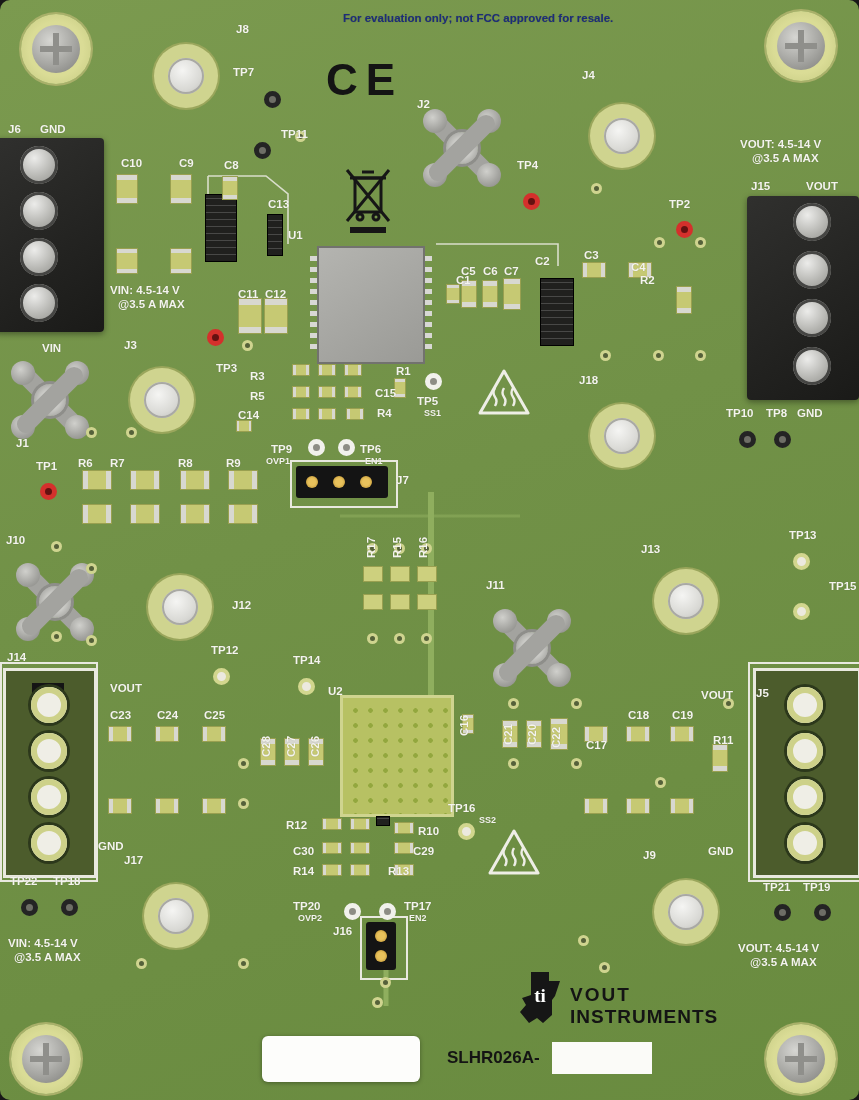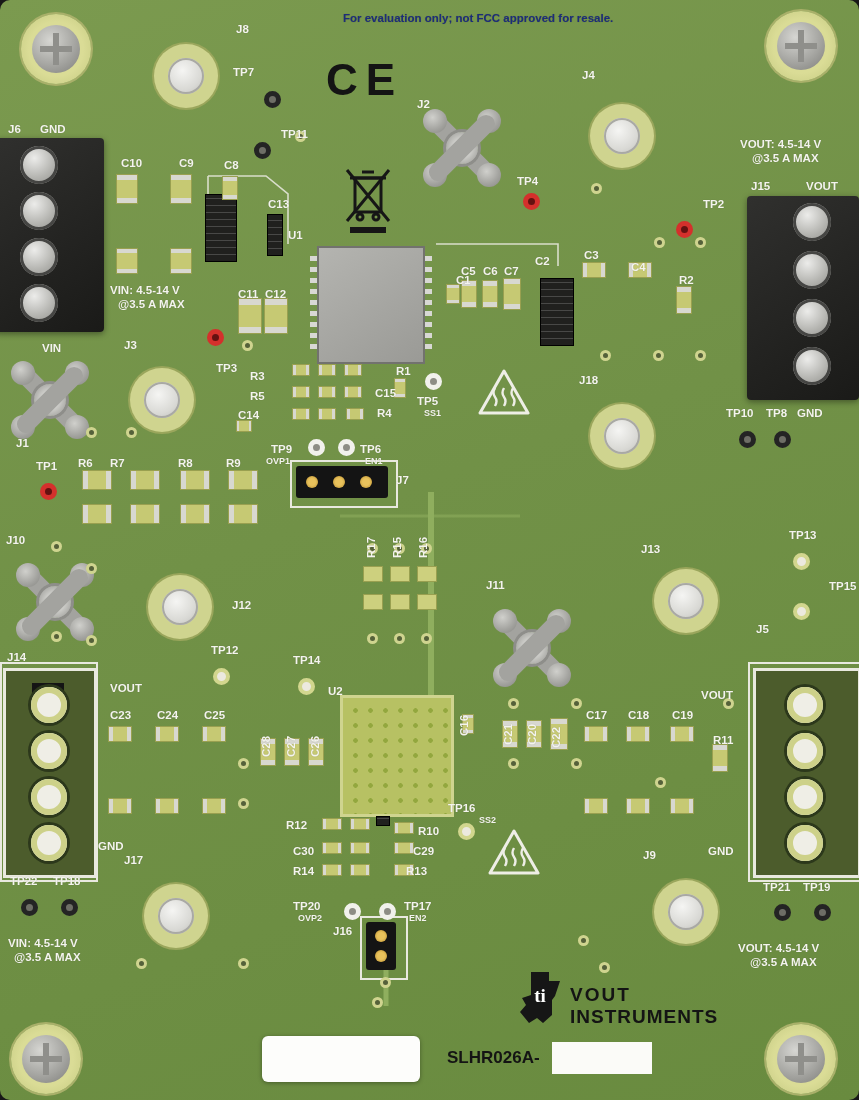--- a/index.html
+++ b/index.html
@@ -348,37 +348,37 @@
   <div class="lbl navy" style="left:343px;top:13px">For evaluation only; not FCC approved for resale.</div>
   <div class="lbl" style="left:236px;top:24px">J8</div>
   <div class="lbl" style="left:233px;top:67px">TP7</div>
   <div class="lbl" style="left:281px;top:129px">TP11</div>
   <div class="lbl" style="left:417px;top:99px">J2</div>
   <div class="lbl" style="left:582px;top:70px">J4</div>
   <div class="lbl" style="left:740px;top:139px">VOUT: 4.5-14 V</div>
   <div class="lbl" style="left:752px;top:153px">@3.5 A MAX</div>
   <div class="lbl" style="left:751px;top:181px">J15</div>
   <div class="lbl" style="left:806px;top:181px">VOUT</div>
-  <div class="lbl" style="left:517px;top:176px">TP4</div>
-  <div class="lbl" style="left:703px;top:199px">TP2</div>
+  <div class="lbl" style="left:517px;top:160px">TP4</div>
+  <div class="lbl" style="left:669px;top:199px">TP2</div>
   <div class="lbl" style="left:8px;top:124px">J6</div>
   <div class="lbl" style="left:40px;top:124px">GND</div>
   <div class="lbl" style="left:121px;top:158px">C10</div>
   <div class="lbl" style="left:179px;top:158px">C9</div>
   <div class="lbl" style="left:224px;top:160px">C8</div>
   <div class="lbl" style="left:268px;top:199px">C13</div>
   <div class="lbl" style="left:288px;top:230px">U1</div>
   <div class="lbl" style="left:456px;top:275px">C1</div>
   <div class="lbl" style="left:461px;top:266px">C5</div>
   <div class="lbl" style="left:483px;top:266px">C6</div>
   <div class="lbl" style="left:504px;top:266px">C7</div>
   <div class="lbl" style="left:535px;top:256px">C2</div>
   <div class="lbl" style="left:584px;top:250px">C3</div>
   <div class="lbl" style="left:631px;top:262px">C4</div>
-  <div class="lbl" style="left:679px;top:275px">R2</div>
+  <div class="lbl" style="left:640px;top:275px">R2</div>
   <div class="lbl" style="left:110px;top:285px">VIN: 4.5-14 V</div>
   <div class="lbl" style="left:118px;top:299px">@3.5 A MAX</div>
   <div class="lbl" style="left:238px;top:289px">C11</div>
   <div class="lbl" style="left:265px;top:289px">C12</div>
   <div class="lbl" style="left:42px;top:343px">VIN</div>
   <div class="lbl" style="left:124px;top:340px">J3</div>
   <div class="lbl" style="left:216px;top:363px">TP3</div>
   <div class="lbl" style="left:250px;top:371px">R3</div>
   <div class="lbl" style="left:250px;top:391px">R5</div>
   <div class="lbl" style="left:396px;top:366px">R1</div>
@@ -419,34 +419,34 @@
   <div class="lbl" style="left:110px;top:710px">C23</div>
   <div class="lbl" style="left:157px;top:710px">C24</div>
   <div class="lbl" style="left:204px;top:710px">C25</div>
   <div class="lbl v" style="left:261px;top:757px">C28</div>
   <div class="lbl v" style="left:286px;top:757px">C27</div>
   <div class="lbl v" style="left:310px;top:757px">C26</div>
   <div class="lbl v" style="left:459px;top:736px">C16</div>
   <div class="lbl v" style="left:503px;top:745px">C21</div>
   <div class="lbl v" style="left:527px;top:745px">C20</div>
   <div class="lbl v" style="left:551px;top:748px">C22</div>
-  <div class="lbl" style="left:586px;top:710px">C17</div>
+  <div class="lbl" style="left:586px;top:740px">C17</div>
   <div class="lbl" style="left:628px;top:710px">C18</div>
   <div class="lbl" style="left:672px;top:710px">C19</div>
   <div class="lbl" style="left:713px;top:735px">R11</div>
-  <div class="lbl" style="left:756px;top:624px">J5</div>
+  <div class="lbl" style="left:756px;top:688px">J5</div>
   <div class="lbl" style="left:701px;top:690px">VOUT</div>
   <div class="lbl" style="left:448px;top:803px">TP16</div>
   <div class="lbl sm" style="left:479px;top:816px">SS2</div>
   <div class="lbl" style="left:286px;top:820px">R12</div>
   <div class="lbl" style="left:418px;top:826px">R10</div>
   <div class="lbl" style="left:293px;top:846px">C30</div>
   <div class="lbl" style="left:413px;top:846px">C29</div>
   <div class="lbl" style="left:293px;top:866px">R14</div>
-  <div class="lbl" style="left:406px;top:866px">R13</div>
+  <div class="lbl" style="left:388px;top:866px">R13</div>
   <div class="lbl" style="left:643px;top:850px">J9</div>
   <div class="lbl" style="left:708px;top:846px">GND</div>
   <div class="lbl" style="left:98px;top:841px">GND</div>
   <div class="lbl" style="left:124px;top:855px">J17</div>
   <div class="lbl" style="left:10px;top:876px">TP22</div>
   <div class="lbl" style="left:53px;top:876px">TP18</div>
   <div class="lbl" style="left:293px;top:901px">TP20</div>
   <div class="lbl sm" style="left:298px;top:914px">OVP2</div>
   <div class="lbl" style="left:404px;top:901px">TP17</div>
   <div class="lbl sm" style="left:409px;top:914px">EN2</div>

